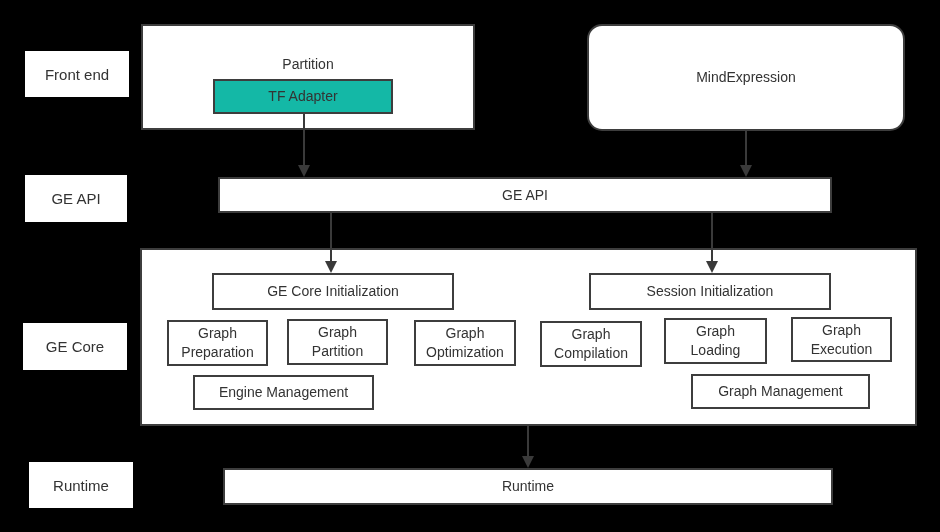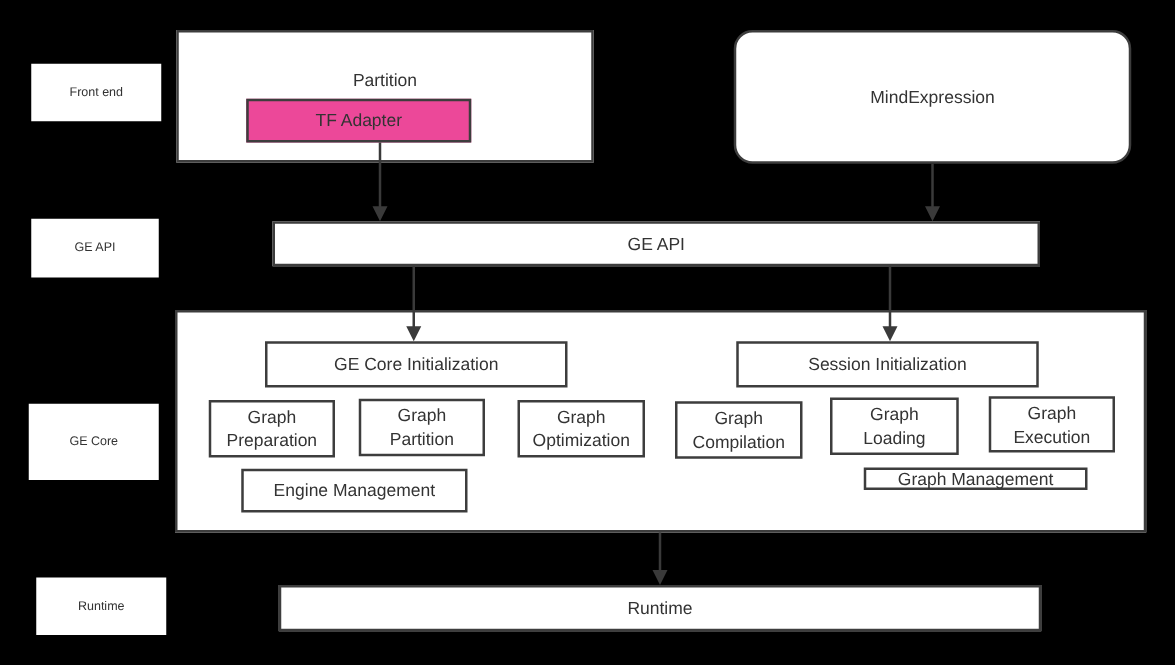--- a/index.html
+++ b/index.html
@@ -17,35 +17,35 @@
     background:#ffffff; border:2px solid #3d3d3d;
     display:flex; align-items:center; justify-content:center;
     text-align:center; color:#333333; font-size:14px; line-height:1.3;
   }
   .container-box { display:block; }
 
   
   .rowlabel {
     position:absolute; box-sizing:border-box; background:#ffffff;
     display:flex; align-items:center; justify-content:center;
-    color:#333333; font-size:10px;
+    color:#333333; font-size:15px;
   }
   .lbl-frontend { left:25px;  top:51px;  width:104px; height:46px; }
   .lbl-geapi    { left:25px;  top:175px; width:102px; height:47px; }
-  .lbl-gecore   { left:23px;  top:323px; width:104px; height:61px; }
+  .lbl-gecore   { left:23px;  top:323px; width:104px; height:47px; }
   .lbl-runtime  { left:29px;  top:462px; width:104px; height:46px; }
 
   
   .box-tensorflow { left:141px; top:24px; width:334px; height:106px; }
   .tensorflow-title {
     margin-top:29px; text-align:center; color:#333333; font-size:14px;
   }
   .box-tfadapter {
-    position:absolute; box-sizing:border-box; left:54px; top:53px;
-    width:180px; height:35px; background:#ec4899; border:2px solid #3d3d3d;
+    position:absolute; box-sizing:border-box; left:70px; top:53px;
+    width:180px; height:35px; background:#14b8a6; border:2px solid #3d3d3d;
     display:flex; align-items:center; justify-content:center;
     color:#333333; font-size:14px;
   }
   .box-mindexpression { left:587px; top:24px; width:318px; height:107px;border-radius:15px; }
 
   
   .bar-geapi { left:218px; top:177px; width:614px; height:36px; }
 
   
   .box-gecore { left:140px; top:248px; width:777px; height:178px; }
@@ -53,21 +53,21 @@
   .box-sessioninit{ left:447px; top:23px; width:242px; height:37px; }
   .stage span { white-space:pre-line; line-height:1.35; }
   .stage-1 { left:25px;  top:70px; width:101px; height:46px; }
   .stage-2 { left:145px; top:69px; width:101px; height:46px; }
   .stage-3 { left:272px; top:70px; width:102px; height:46px; }
   .stage-4 { left:398px; top:71px; width:102px; height:46px; }
   .stage-5 { left:522px; top:68px; width:103px; height:46px; }
   .stage-6 { left:649px; top:67px; width:101px; height:45px; }
   .mgmt-1 { left:51px;  top:125px; width:181px; height:35px; }
   .mgmt-2 { left:297px; top:124px; width:180px; height:35px; }
-  .mgmt-3 { left:549px; top:124px; width:179px; height:18px; }
+  .mgmt-3 { left:549px; top:124px; width:179px; height:35px; }
 
   
   .bar-runtime { left:223px; top:468px; width:610px; height:37px; }
 
   
   .arrow { position:absolute; width:12px; z-index:5; }
   .arrow::before {
     content:""; position:absolute; left:50%; transform:translateX(-50%);
     top:0; bottom:10px; width:2px; background:#3a3a3a;
   }

